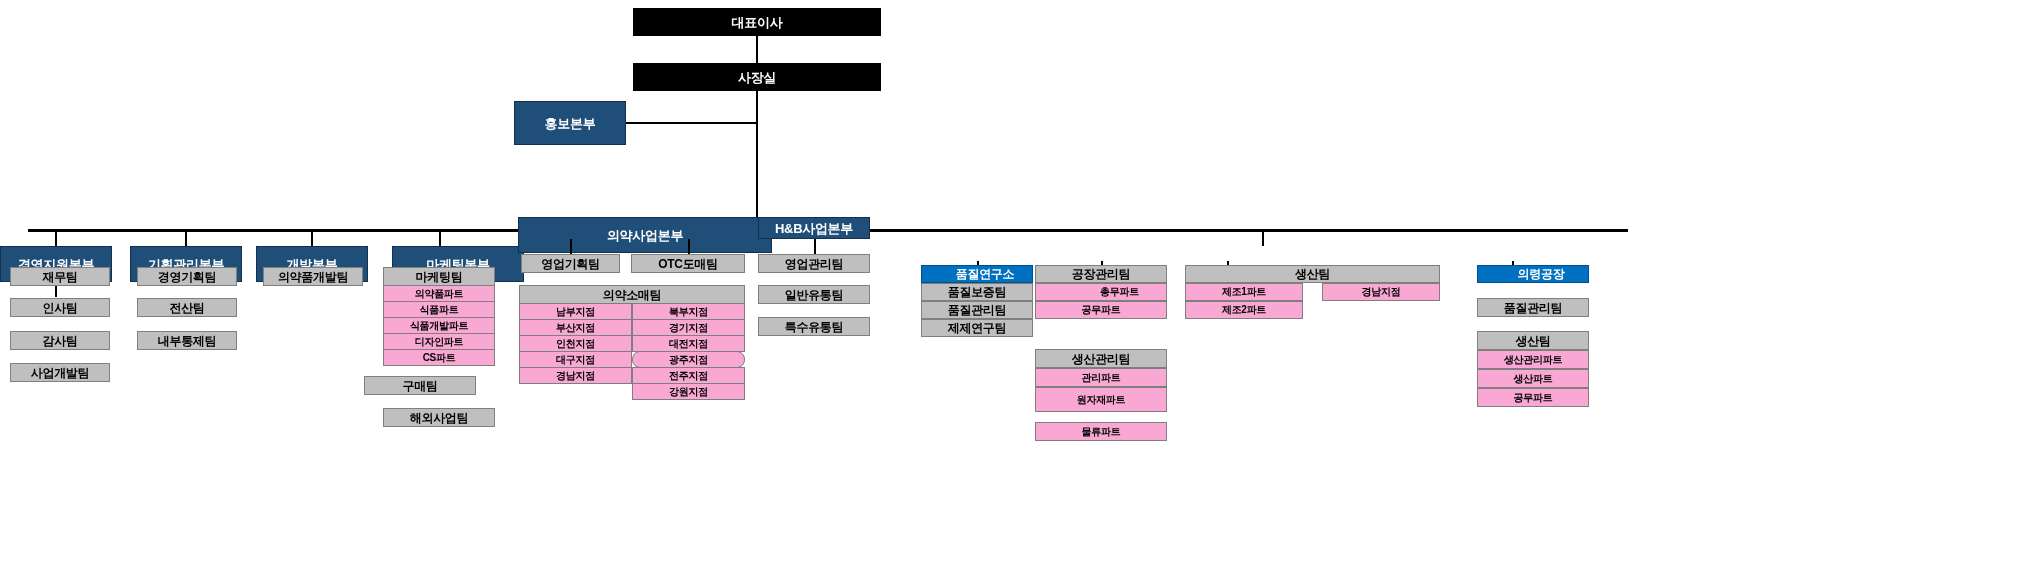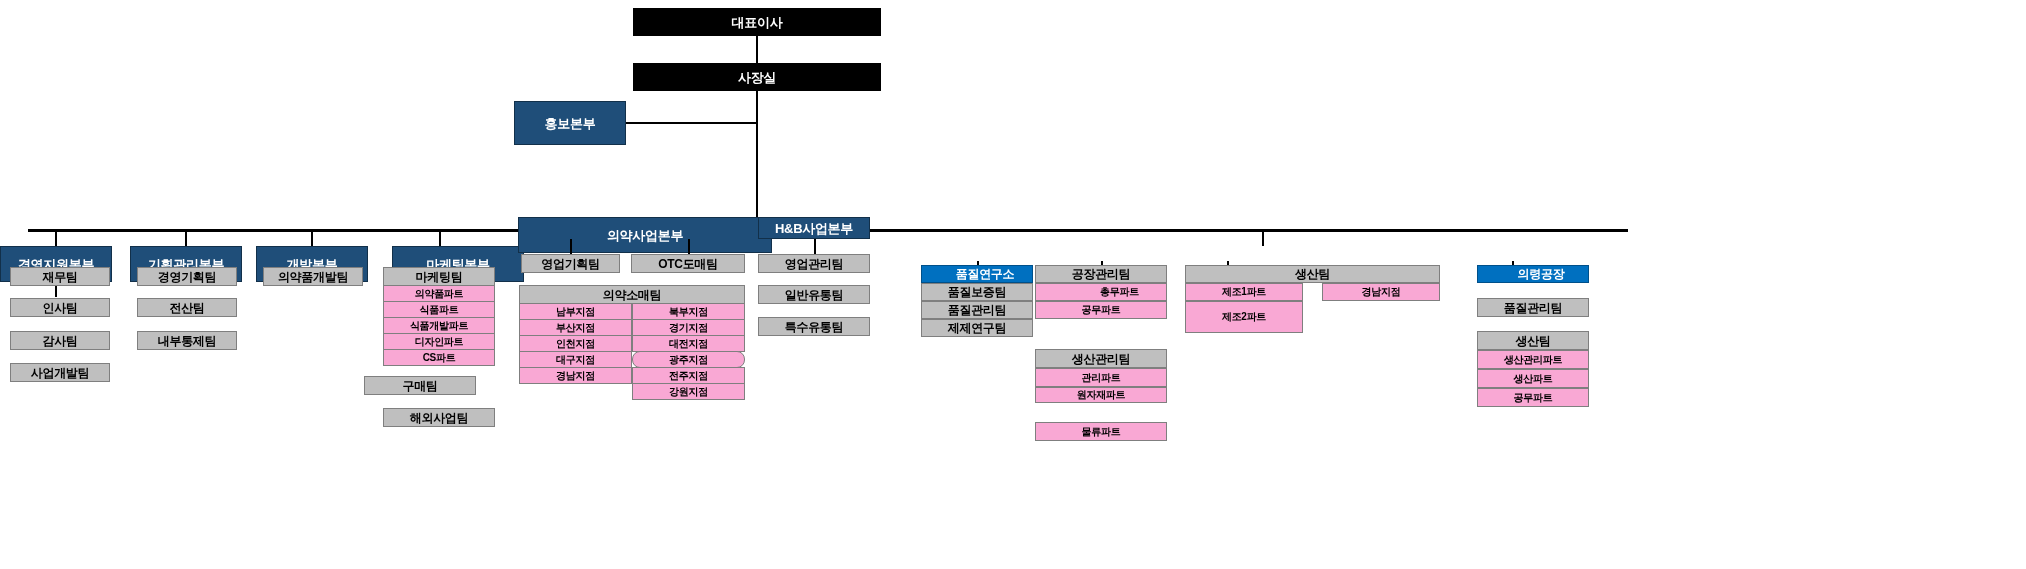--- a/index.html
+++ b/index.html
@@ -141,26 +141,26 @@
   <div class="box lv-grey" style="left:921px;top:283px;width:112px;height:18px;">품질보증팀</div>
   <div class="box lv-grey" style="left:921px;top:301px;width:112px;height:18px;">품질관리팀</div>
   <div class="box lv-grey" style="left:921px;top:319px;width:112px;height:18px;">제제연구팀</div>
 
   <div class="box lv-grey" style="left:1035px;top:265px;width:132px;height:18px;">공장관리팀</div>
   <div class="box lv-pale" style="left:1035px;top:283px;width:132px;height:18px;padding-left:37px;">총무파트</div>
   <div class="box lv-pale" style="left:1035px;top:301px;width:132px;height:18px;">공무파트</div>
 
   <div class="box lv-grey" style="left:1185px;top:265px;width:255px;height:18px;">생산팀</div>
   <div class="box lv-pale" style="left:1185px;top:283px;width:118px;height:18px;">제조1파트</div>
-  <div class="box lv-pale" style="left:1185px;top:301px;width:118px;height:32px;">제조2파트</div>
+  <div class="box lv-pale" style="left:1185px;top:301px;width:118px;height:18px;">제조2파트</div>
   <div class="box lv-pale" style="left:1322px;top:283px;width:118px;height:18px;">경남지점</div>
 
   <div class="box lv-grey" style="left:1035px;top:349px;width:132px;height:19px;">생산관리팀</div>
   <div class="box lv-pale" style="left:1035px;top:368px;width:132px;height:19px;">관리파트</div>
-  <div class="box lv-pale" style="left:1035px;top:387px;width:132px;height:16px;">원자재파트</div>
+  <div class="box lv-pale" style="left:1035px;top:387px;width:132px;height:25px;">원자재파트</div>
   <div class="box lv-pale" style="left:1035px;top:406px;width:132px;height:19px;margin-top:16px;">물류파트</div>
 
   <div class="box lv-blue" style="left:1477px;top:265px;width:112px;height:18px;">의령공장</div>
   <div class="box lv-grey" style="left:1477px;top:298px;width:112px;height:19px;">품질관리팀</div>
   <div class="box lv-grey" style="left:1477px;top:331px;width:112px;height:19px;">생산팀</div>
   <div class="box lv-pale" style="left:1477px;top:350px;width:112px;height:19px;">생산관리파트</div>
   <div class="box lv-pale" style="left:1477px;top:369px;width:112px;height:19px;">생산파트</div>
   <div class="box lv-pale" style="left:1477px;top:388px;width:112px;height:19px;">공무파트</div>
 
 </div>

